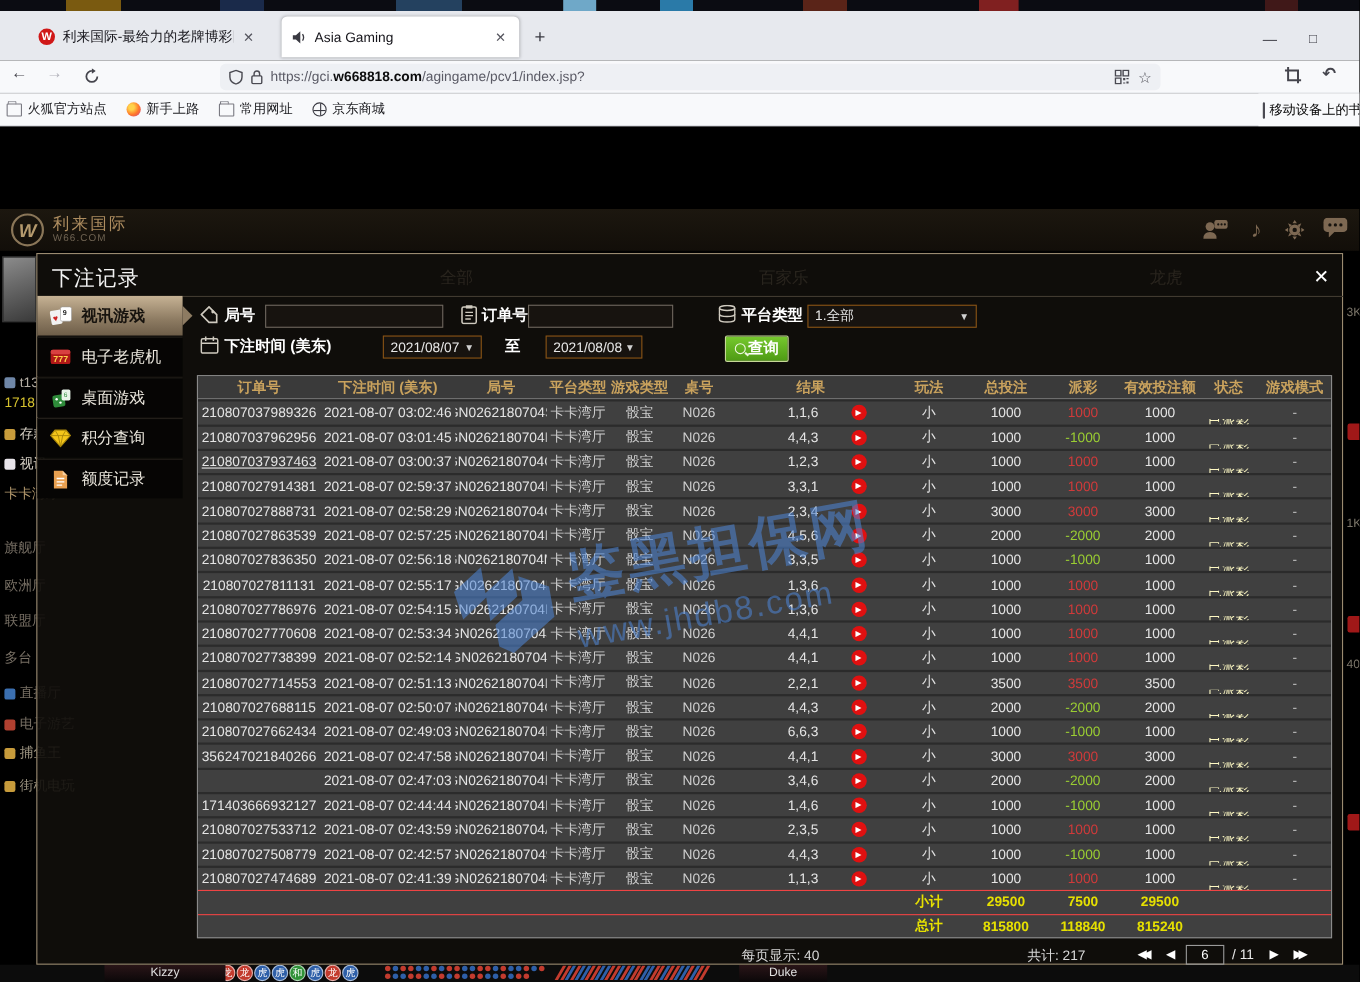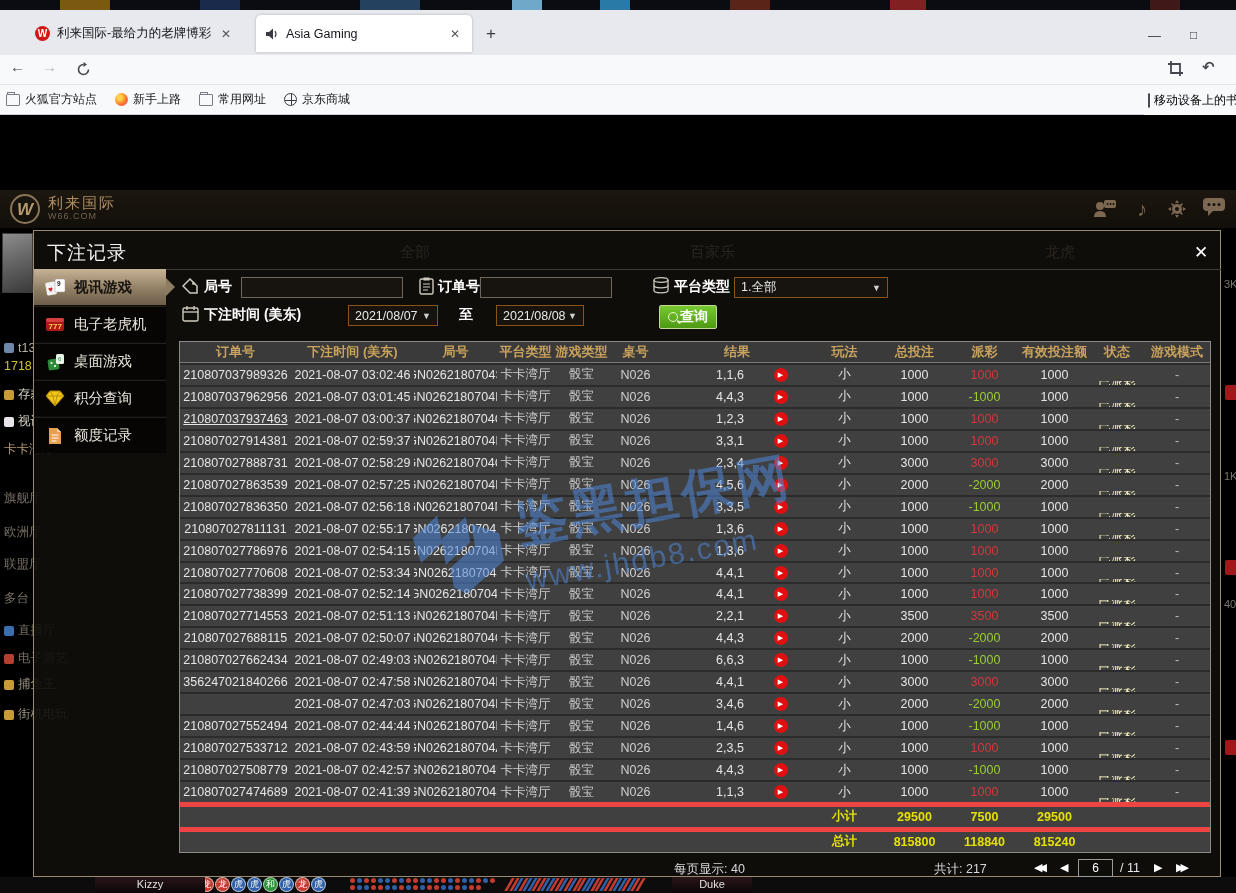--- a/index.html
+++ b/index.html
@@ -73,21 +73,21 @@
   .flt-select .car { font-size:9px; color:#d0d0d0; }
   #btn-search { position:absolute; left:625px; top:74px; width:58px; height:24px; background:linear-gradient(#76c92e,#4e9a14); border:1px solid #c6d897; border-radius:2px; color:#fff; font-size:14px; font-weight:bold; display:flex; align-items:center; justify-content:center; gap:2px;}
   #btn-search .mag { width:10px; height:10px; border:1.6px solid #eef6e0; border-radius:50%; position:relative; }
   #btn-search .mag::after{ content:""; position:absolute; left:8px; top:8px; width:4px; height:1.6px; background:#eef6e0; transform:rotate(40deg);}
 
   
   #tbl { position:absolute; left:145px; top:110px; width:1032px; height:512px; border:1px solid #8a8a8a; background:#404040; display:flex; flex-direction:column; }
   .t-row { display:flex; border-top:2px solid #2b2b2b; flex:1; min-height:0; }
   .t-row:first-child { border-top:none; }
   .t-row.hdr { border-bottom:1px solid #7a7a7a; background:#3a3a3a; }
-  .t-row.sum { border-top:5px solid #ef4444; }
+  .t-row.sum { border-top:1px solid #ef4444; }
   .t-cell { display:flex; align-items:center; justify-content:center; font-size:12.5px; color:#e5e5e5; white-space:nowrap; overflow:hidden; }
   .hdr .t-cell { color:#c9a25d; font-weight:bold; font-size:13px; }
   .c-dim { color:#cfcfcf; }
   .c-pos { color:#d03a3a; } .c-neg { color:#9acd32; }
   .c-status { color:#fef9c3;margin-top:16px; } .c-mode { color:#bdbdbd; }
   .sum .t-cell { color:#e6e000; font-weight:bold; }
   .res-wrap { width:100%; display:flex; align-items:center; }
   .res-val { width:58%; text-align:center; }
   .play-ic { width:14px; height:14px; border-radius:50%; background:#e01010; color:#fff; font-size:7px; display:flex; align-items:center; justify-content:center; }
 
@@ -147,20 +147,35 @@
     <span class="win-ctl" id="win-max">□</span>
   </div>
 
   <div id="nav-bar">
     <span class="nav-btn" style="left:10px">←</span>
     <span class="nav-btn" style="left:42px;color:#b4b4bc">→</span>
     <svg class="nav-btn" style="left:76px;top:7px" width="15" height="15" viewBox="0 0 15 15">
         <path d="M12.5 7.5 A5 5 0 1 1 7.5 2.5" stroke="#45454d" stroke-width="1.6" fill="none"></path>
         <polygon points="7.5,0 7.5,5 11,2.5" fill="#45454d"></polygon>
       </svg>
+    <div id="url-bar">
+      <svg width="13" height="14" viewBox="0 0 13 14" class="url-ic">
+          <path d="M6.5 1 L12 3 V7 C12 10.5 9.5 12.5 6.5 13.5 C3.5 12.5 1 10.5 1 7 V3 Z" stroke="#4a4a52" stroke-width="1.3" fill="none"></path>
+        </svg>
+      <svg width="11" height="14" viewBox="0 0 11 14" class="url-ic">
+          <rect x="1" y="6" width="9" height="7" rx="1" stroke="#4a4a52" stroke-width="1.3" fill="none"></rect>
+          <path d="M3 6 V4 a2.5 2.5 0 0 1 5 0 V6" stroke="#4a4a52" stroke-width="1.3" fill="none"></path>
+        </svg>
+      <span id="url-text"><span>https://gci.</span><b>w668818.com</b><span>/agingame/pcv1/index.jsp?</span></span>
+      <svg width="14" height="14" viewBox="0 0 14 14" class="url-ic">
+          <path d="M1 1h5v5h-5z M8 1h5v5h-5z M1 8h5v5h-5z" stroke="#4a4a52" fill="none" stroke-width="1.3"></path>
+          <path d="M8 8h2v2h-2z M11 11h2v2h-2z M11 8h2v1h-2z M8 12h2v1h-2z" fill="#4a4a52"></path>
+        </svg>
+      <span class="url-ic" style="font-size:14px">☆</span>
+    </div>
     <svg class="nav-btn" style="left:1168px;top:6px" width="15" height="15" viewBox="0 0 15 15">
         <path d="M3 0 V12 H15 M0 3 H12 V15" stroke="#45454d" stroke-width="1.8" fill="none"></path>
       </svg>
     <span class="nav-btn" style="left:1202px;font-weight:bold">↶</span>
   </div>
 
   <div id="bookmarks-bar">
     <span id="bookmarks-list" style="display:flex;gap:18px">
         <span class="bm-item">
           <span class="bm-ic ic-folder"></span>
@@ -681,21 +696,21 @@
               <span class="play-ic">▶</span>
             </div>
             <div class="t-cell " style="width: 65px; flex: 0 0 65px;">小</div>
             <div class="t-cell " style="width: 75px; flex: 0 0 75px;">2000</div>
             <div class="t-cell c-neg" style="width: 65px; flex: 0 0 65px;">-2000</div>
             <div class="t-cell " style="width: 75px; flex: 0 0 75px;">2000</div>
             <div class="t-cell c-status" style="width: 50px; flex: 0 0 50px;">已派彩</div>
             <div class="t-cell c-mode" style="width: 70px; flex: 0 0 70px;">-</div>
           </div>
           <div class="t-row ">
-            <div class="t-cell " style="width: 111px; flex: 0 0 111px;">210807027552494</div>
+            <div class="t-cell " style="width: 111px; flex: 0 0 111px;">171403666932127</div>
             <div class="t-cell " style="width: 123px; flex: 0 0 123px;">2021-08-07 02:44:44</div>
             <div class="t-cell " style="width: 83px; flex: 0 0 83px;">GN0262180704B</div>
             <div class="t-cell c-dim" style="width: 57px; flex: 0 0 57px;">卡卡湾厅</div>
             <div class="t-cell c-dim" style="width: 55px; flex: 0 0 55px;">骰宝</div>
             <div class="t-cell c-dim" style="width: 53px; flex: 0 0 53px;">N026</div>
             <div class="t-cell res-wrap" style="width: 150px; flex: 0 0 150px;">
               <span class="res-val">1,4,6</span>
               <span class="play-ic">▶</span>
             </div>
             <div class="t-cell " style="width: 65px; flex: 0 0 65px;">小</div>

